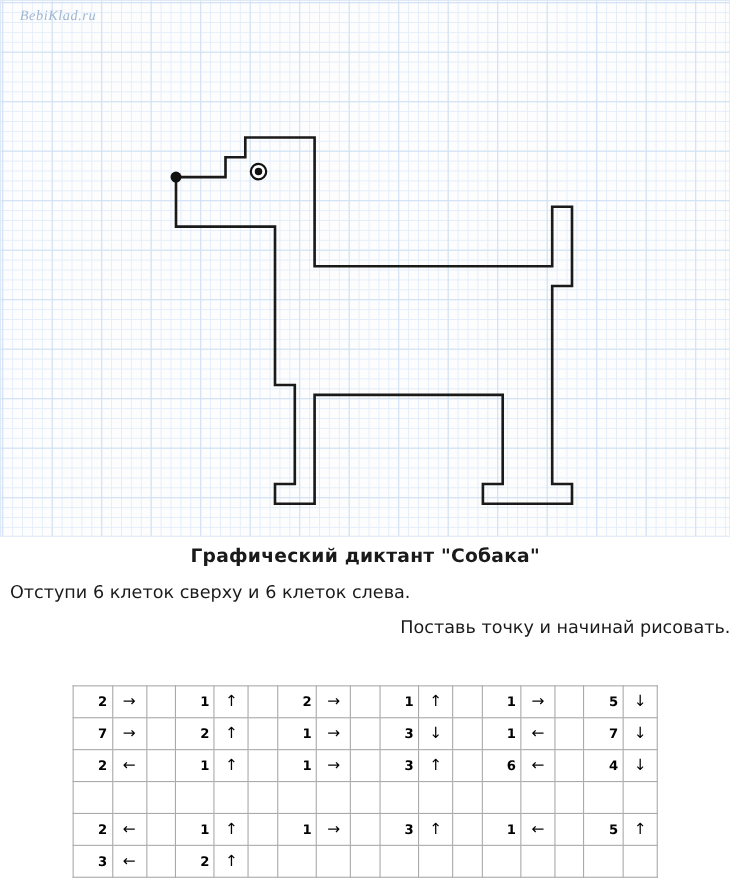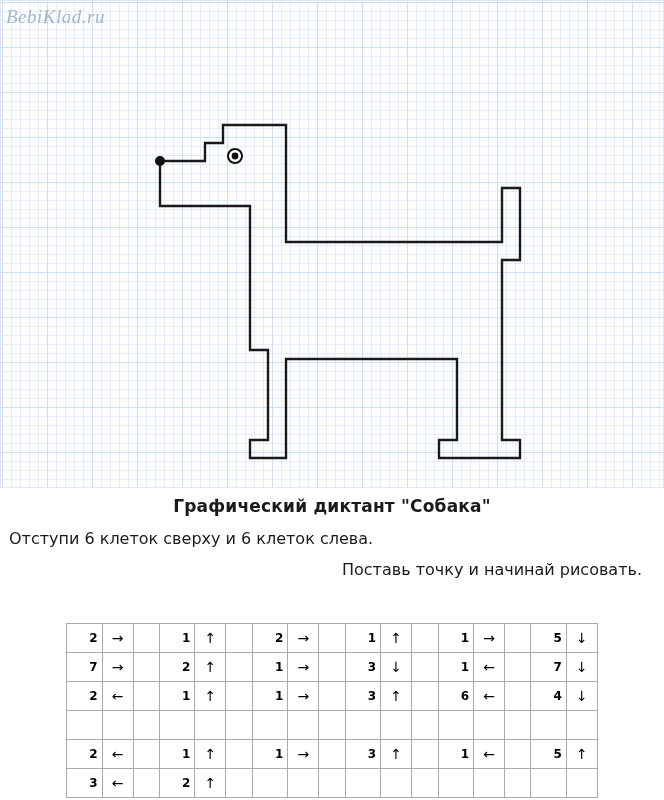--- a/index.html
+++ b/index.html
@@ -34,24 +34,24 @@
   #grid-area::after {
     content: "";
     position: absolute;
     left: 0; top: 0; right: 0; bottom: 0;
     box-shadow: inset 0 0 0 1px #dfe9f6;
     pointer-events: none;
   }
 
   #watermark {
     position: absolute;
-    left: 6px;
+    left: 18px;
     top: 6px;
     font-family: "Liberation Serif", serif;
-    font-size: 19px;
+    font-size: 13px;
     font-style: italic;
     color: #9fb7cf;
     letter-spacing: 0.5px;
     user-select: none;
     text-align: center;
   }
 
   #dog-svg {
     position: absolute;
     left: 0;
@@ -78,21 +78,20 @@
     font-size: 16px;
     color: #1a1a1a;
     margin-top: 13px;
   }
   #instr1 {
     text-align: left;
     padding-left: 9px;
   }
   #instr2 {
     text-align: right;
-    padding-right: 22px;
     margin-top: 12px;
   }
 
   
   #table-wrap {
     position: absolute;
     left: 66px;
     top: 623px;
     width: 532px;
   }

